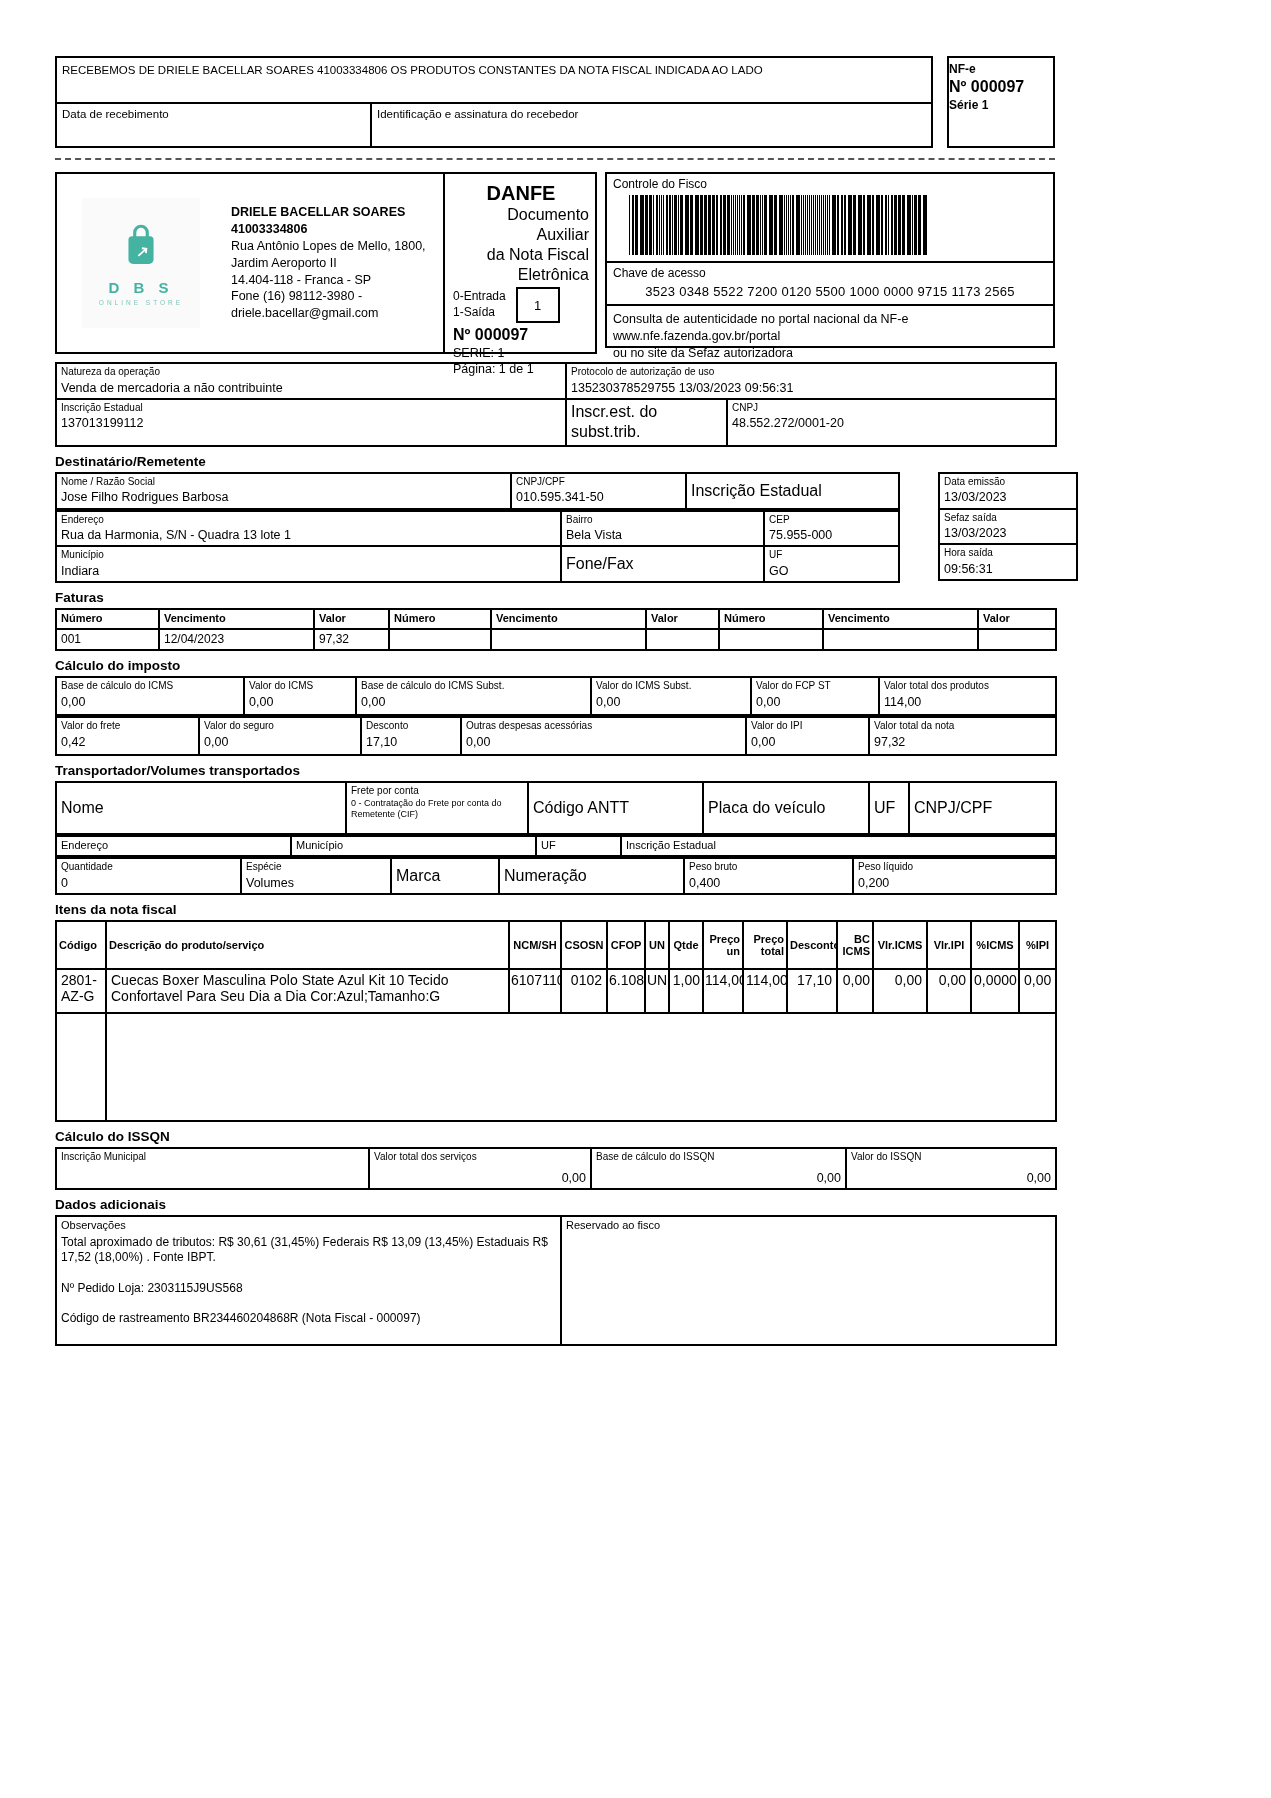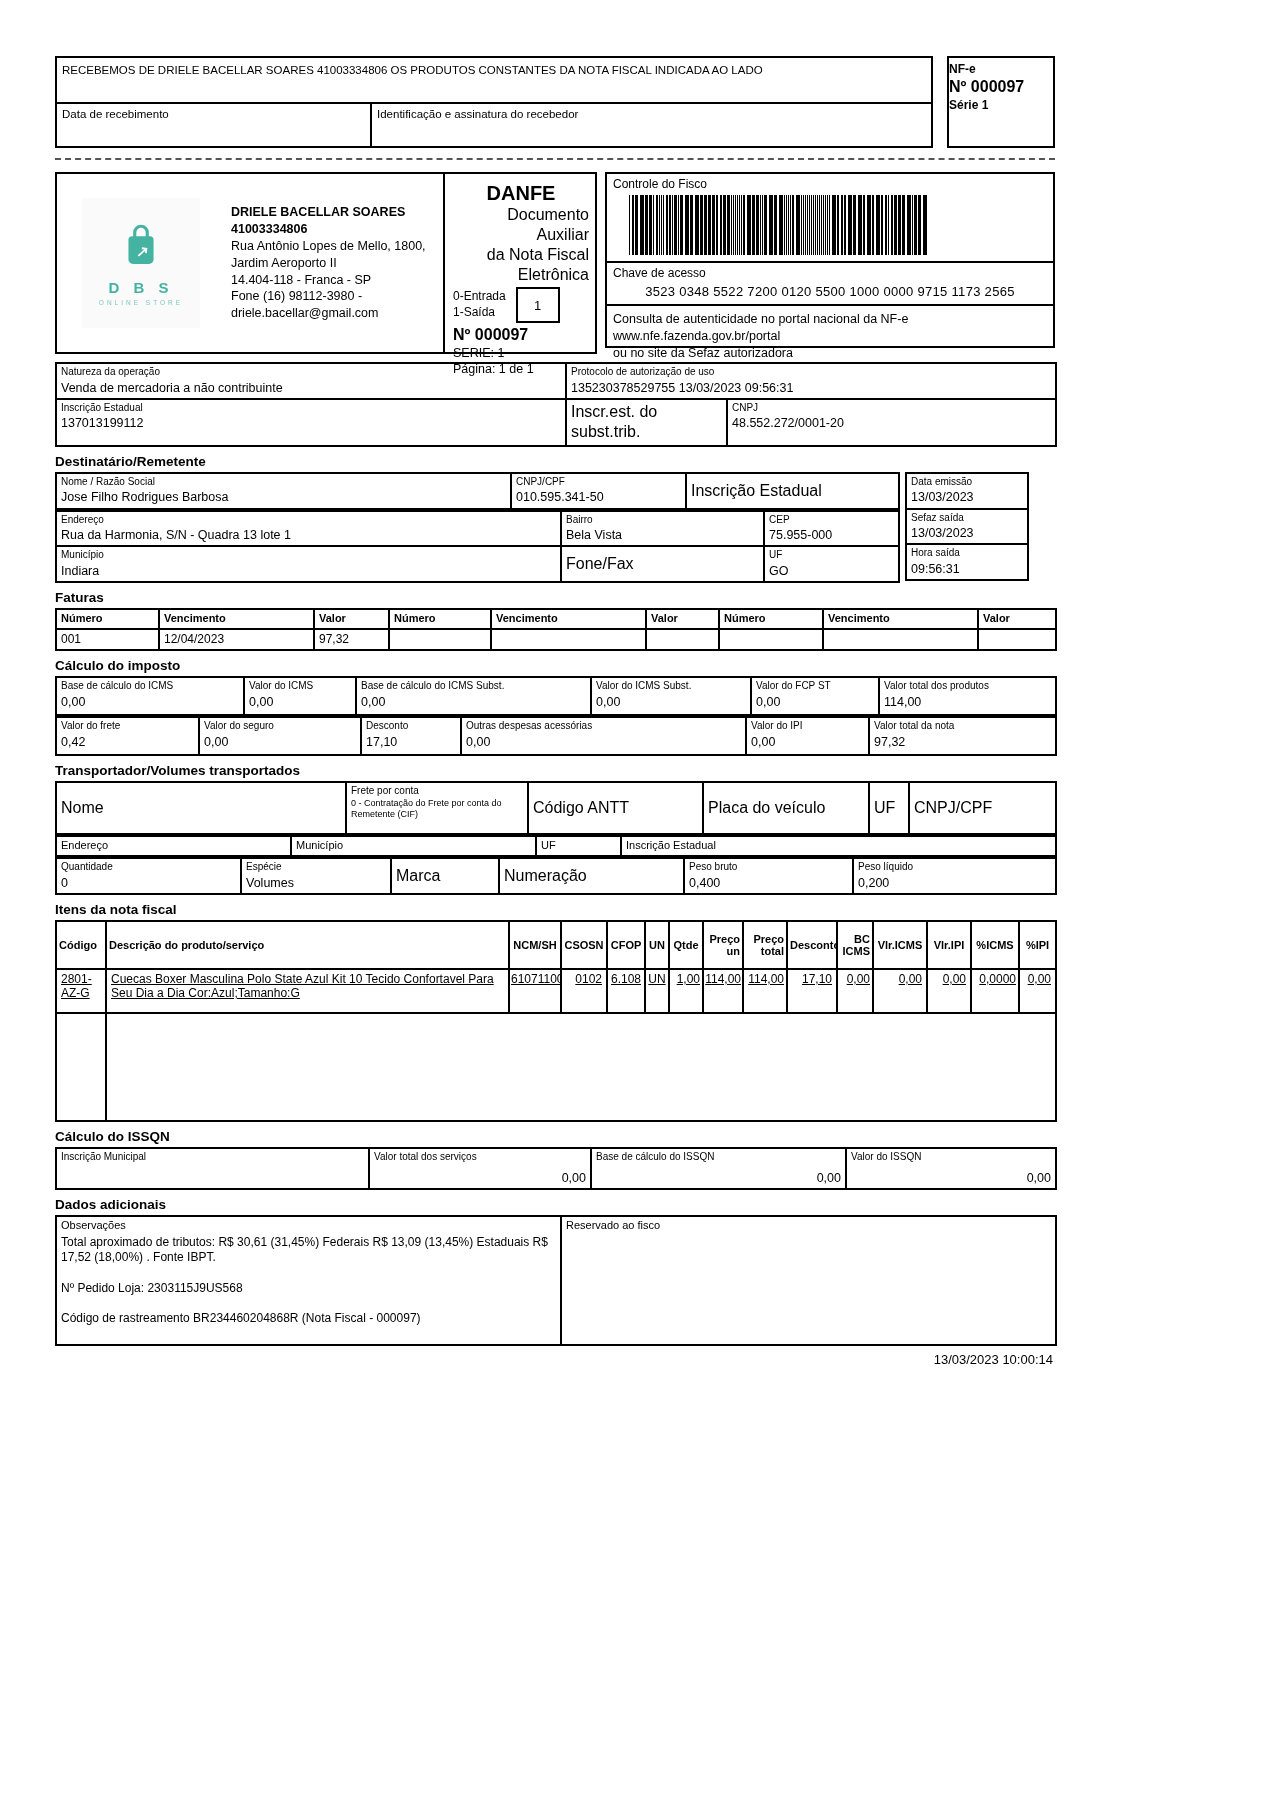--- a/index.html
+++ b/index.html
@@ -61,28 +61,28 @@
   .lbl { display:block; font-size:10px; line-height:1.25; }
   .val { display:block; font-size:12.5px; line-height:1.3; margin-top:1px; }
   .mid { vertical-align:middle; }
   .mid .lbl { font-size:16px; }
   .sec-title { font-weight:bold; font-size:13.5px; margin:7px 0 3px 0; }
 
   .dest-wrap { display:flex; gap:7px; }
   .dest-left { width:843px; }
   .dest-left table { width:843px; }
   .dest-right { width:150px; }
-  .dest-right table { width:124px; }
+  .dest-right table { width:140px;margin-left:33px; }
   .h32 td { height:33px; }
 
   .fat-table th { font-size:11px; font-weight:bold; text-align:left; padding:2px 4px; height:20px; }
   .fat-table td { height:21px; font-size:12px; }
 
   .items-table th { font-size:11px; font-weight:bold; text-align:center; vertical-align:middle; padding:2px 2px; height:48px; }
-  .items-table td { font-size:12px;text-decoration:underline; }
+  .items-table td { font-size:14px; }
   .items-table .tr { text-align:right; }
   .items-table .tc { text-align:center; }
   .item-row td { height:44px; }
   .spare-row td { height:108px; border-top:none; }
 
   .issqn-table td { height:40px; }
   .issqn-table .val { text-align:right; margin-top:6px; }
 
   .dados-table td { height:120px; }
   .obs-par { font-size:12px; line-height:1.3; margin-bottom:15px; }
@@ -620,15 +620,14 @@
         <div class="obs-par">Nº Pedido Loja: 2303115J9US568</div>
         <div class="obs-par">Código de rastreamento BR234460204868R (Nota Fiscal - 000097)</div>
       </td>
       <td>
         <span class="lbl" style="font-size:11px">Reservado ao fisco</span>
       </td>
     </tr>
   </tbody>
     </table>
 
-  <div class="footer-ts">13/03/2023 10:00:14</div>
 
 </div>
 
 </body></html>

